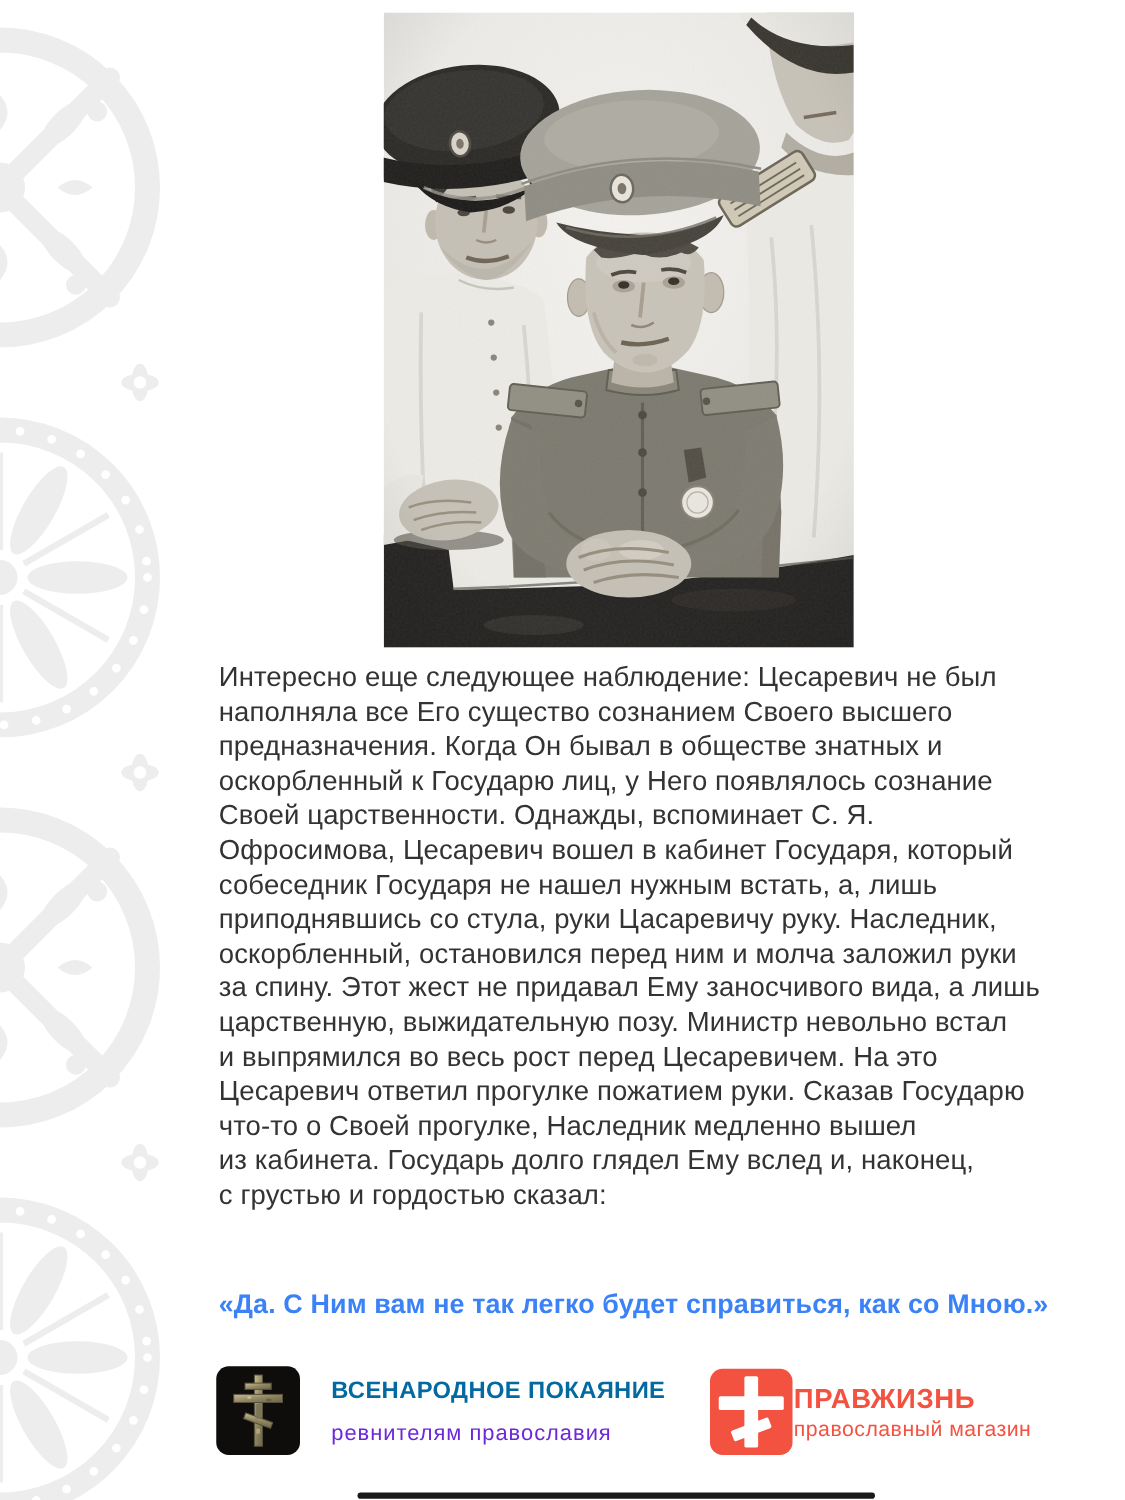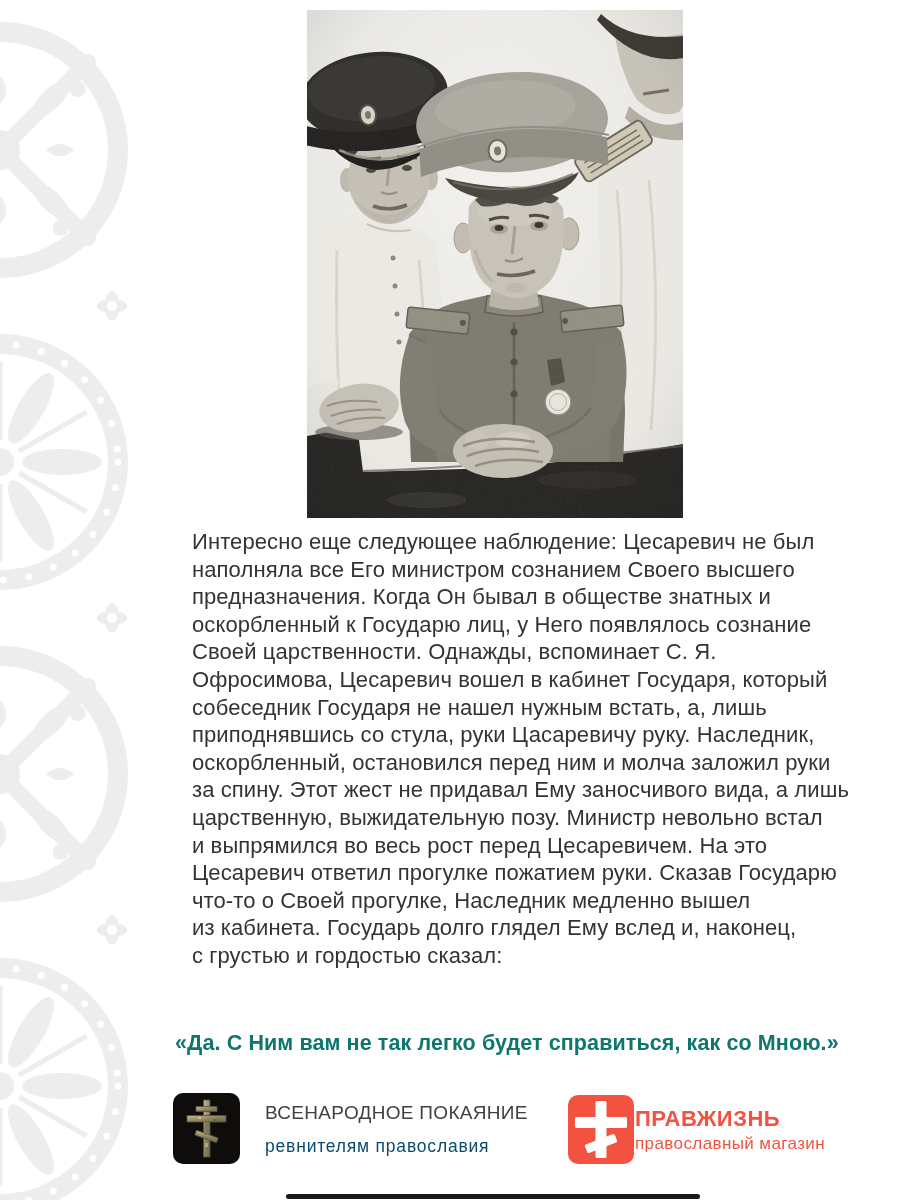--- a/index.html
+++ b/index.html
@@ -4,29 +4,29 @@
 <style>
   html,body{margin:0;padding:0}
   body{
     width:900px;height:1200px;position:relative;overflow:hidden;
     background:#ffffff;font-family:"Liberation Sans",sans-serif;
   }
   .abs{position:absolute}
   .watermark{left:0;top:0;width:150px;height:1200px}
   .photo{left:307px;top:10px;width:376px;height:508px}
   .photo svg{display:block}
-  .article{left:192px;top:528px;color:#333333;font-size:22px;line-height:27.6px;letter-spacing:.1px}
+  .article{left:175px;top:528px;color:#333333;font-size:22px;line-height:27.6px;letter-spacing:.1px}
   .article div{white-space:nowrap}
-  .quote{left:175px;top:1031px;color:#0f766e;font-size:21.5px;font-weight:bold;white-space:nowrap;letter-spacing:.1px}
+  .quote{left:175px;top:1031px;color:#3b82f6;font-size:21.5px;font-weight:bold;white-space:nowrap;letter-spacing:.1px}
   .footer-left{left:173px;top:1093px;display:flex;align-items:center;gap:25px}
   .footer-right{left:568px;top:1095px;display:flex;align-items:center;gap:1px}
   .logo-box-black{width:67px;height:71px;background:#0e0d0b;border-radius:10px;flex:0 0 auto}
   .logo-box-red{width:66px;height:69px;background:#f35240;border-radius:10px;flex:0 0 auto}
-  .lt1{font-size:19px;font-weight:normal;color:#404040;letter-spacing:.3px;white-space:nowrap;line-height:23px}
-  .lt2{font-size:17.5px;color:#0c4a6e;letter-spacing:.8px;white-space:nowrap;line-height:21px;margin-top:12px}
+  .lt1{font-size:19px;font-weight:bold;color:#0369a1;letter-spacing:.3px;white-space:nowrap;line-height:23px}
+  .lt2{font-size:17.5px;color:#6d28d9;letter-spacing:.8px;white-space:nowrap;line-height:21px;margin-top:12px}
   .rt1{font-size:22px;font-weight:bold;color:#f35240;letter-spacing:.5px;white-space:nowrap;line-height:25px}
   .rt2{font-size:17px;color:#f35240;letter-spacing:.4px;white-space:nowrap;line-height:20px;margin-top:3px}
   .home-bar{left:286px;top:1194px;width:414px;height:5px;border-radius:3px;background:#1a1a1a}
 </style>
 </head>
 <body>
 
 <div class="watermark abs">
 <svg width="150" height="1200" viewBox="0 0 150 1200" xmlns="http://www.w3.org/2000/svg">
   <g id="rosA" transform="translate(0,150)">
@@ -273,21 +273,21 @@
     <path d="M146,172 Q206,190 266,164" stroke="#716e64" stroke-width="2" fill="none" opacity="0.8"></path>
   </g>
 
   <rect width="376" height="508" fill="url(#vig)"></rect>
   <rect width="376" height="508" filter="url(#grainF)"></rect>
 </svg>
 </div>
 
 <div class="article abs">
     <div>Интересно еще следующее наблюдение: Цесаревич не был</div>
-    <div>наполняла все Его министром сознанием Своего высшего</div>
+    <div>наполняла все Его существо сознанием Своего высшего</div>
     <div>предназначения. Когда Он бывал в обществе знатных и</div>
     <div>оскорбленный к Государю лиц, у Него появлялось сознание</div>
     <div>Своей царственности. Однажды, вспоминает С. Я.</div>
     <div>Офросимова, Цесаревич вошел в кабинет Государя, который</div>
     <div>собеседник Государя не нашел нужным встать, а, лишь</div>
     <div>приподнявшись со стула, руки Цасаревичу руку. Наследник,</div>
     <div>оскорбленный, остановился перед ним и молча заложил руки</div>
     <div>за спину. Этот жест не придавал Ему заносчивого вида, а лишь</div>
     <div>царственную, выжидательную позу. Министр невольно встал</div>
     <div>и выпрямился во весь рост перед Цесаревичем. На это</div>

